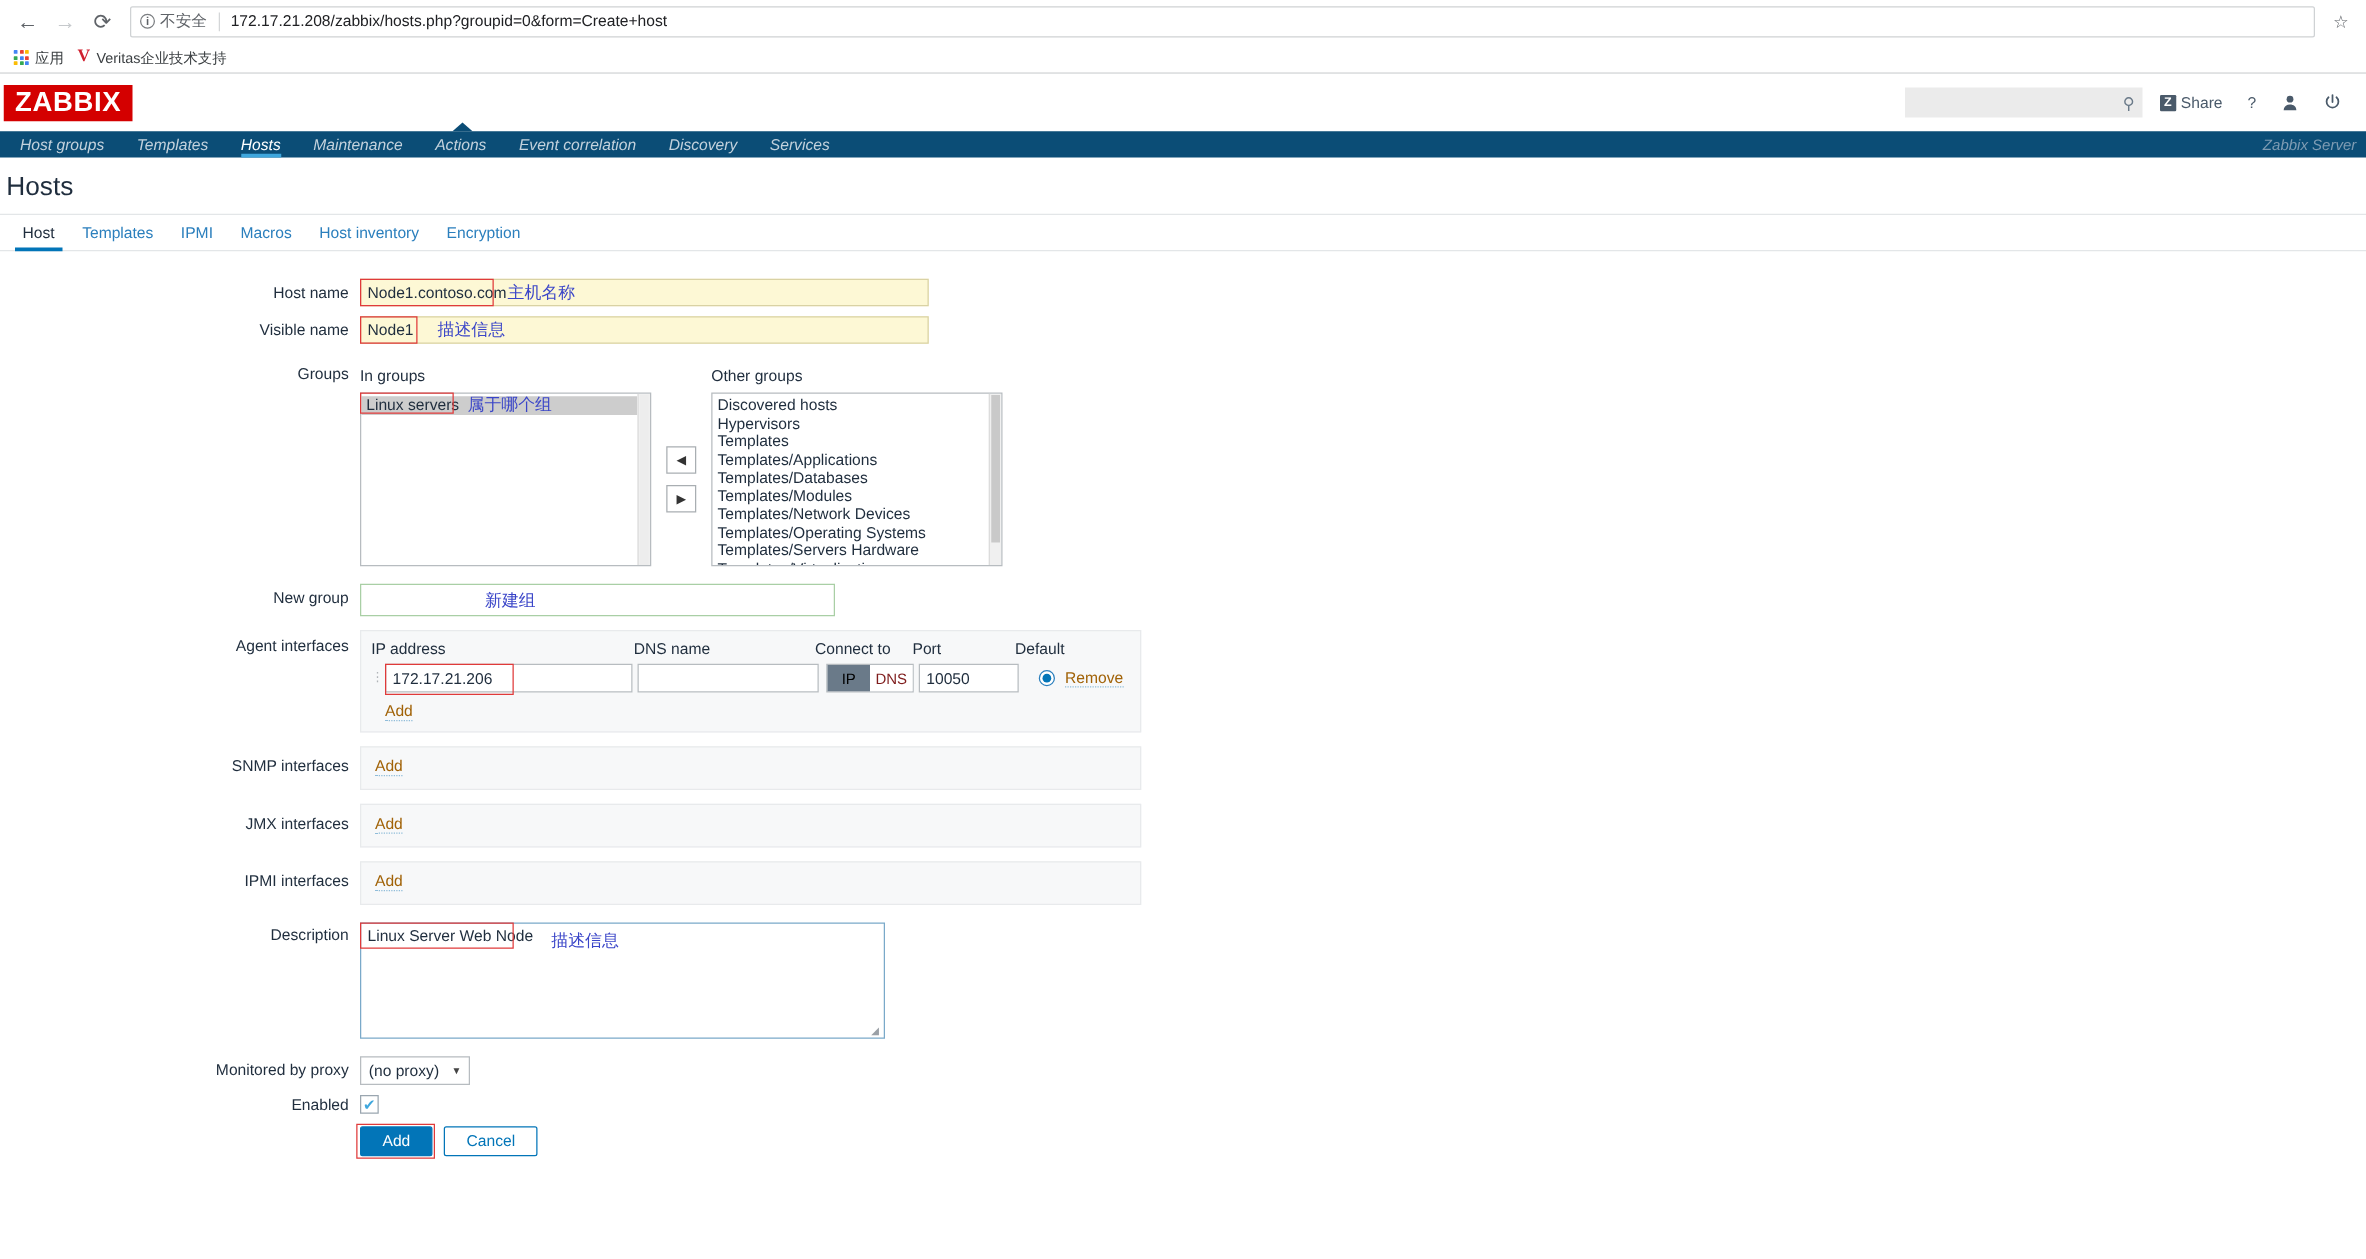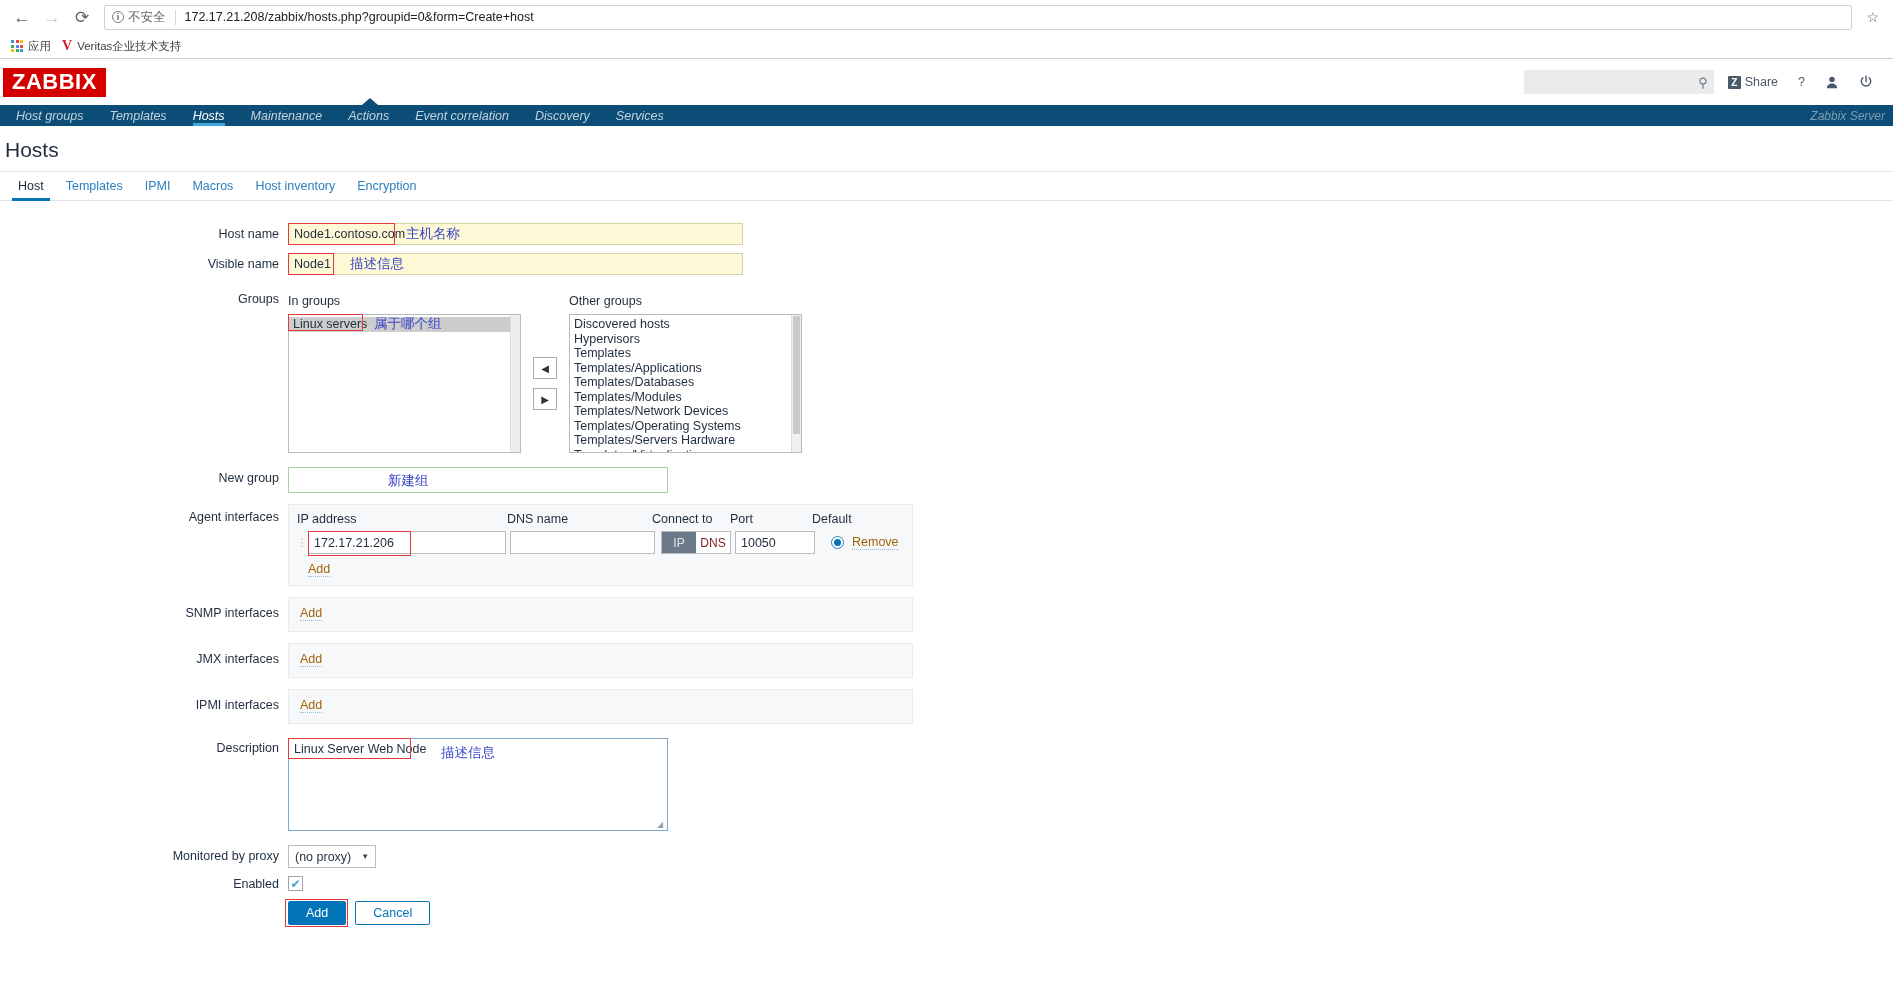--- a/index.html
+++ b/index.html
@@ -412,21 +412,21 @@
     height: 23px;
     border: 1px solid #b7bcc0;
   }
   .seg span {
     width: 34px;
     display: flex; align-items: center; justify-content: center;
     font-size: 12px;
     background: #fff;
     color: #7f1d1d;
   }
-  .seg span.on { background: #6a7a89; color: #e5e5e5; }
+  .seg span.on { background: #6a7a89; color: #000000; }
   .radio-on {
     width: 13px; height: 13px;
     border-radius: 50%;
     border: 1px solid #2b7fbd;
     background: #fff;
     display: inline-flex; align-items: center; justify-content: center;
     flex: none;
   }
   .radio-on i { width: 7px; height: 7px; border-radius: 50%; background: #0275b8; display: block; }
   .lnk {
@@ -438,21 +438,21 @@
   }
   .empty-panel {
     width: 625px;
     background: #f7f8f9;
     border: 1px solid #e8eaec;
     padding: 8px;
   }
 
   
   .desc-box {
-    width: 380px;
+    width: 420px;
     height: 93px;
     border: 1px solid #7aa9c9;
     background: #fff;
     position: relative;
   }
   .desc-resize {
     position: absolute;
     right: 1px; bottom: 1px;
     width: 9px; height: 9px;
     color: #9aa0a6; font-size: 8px;

